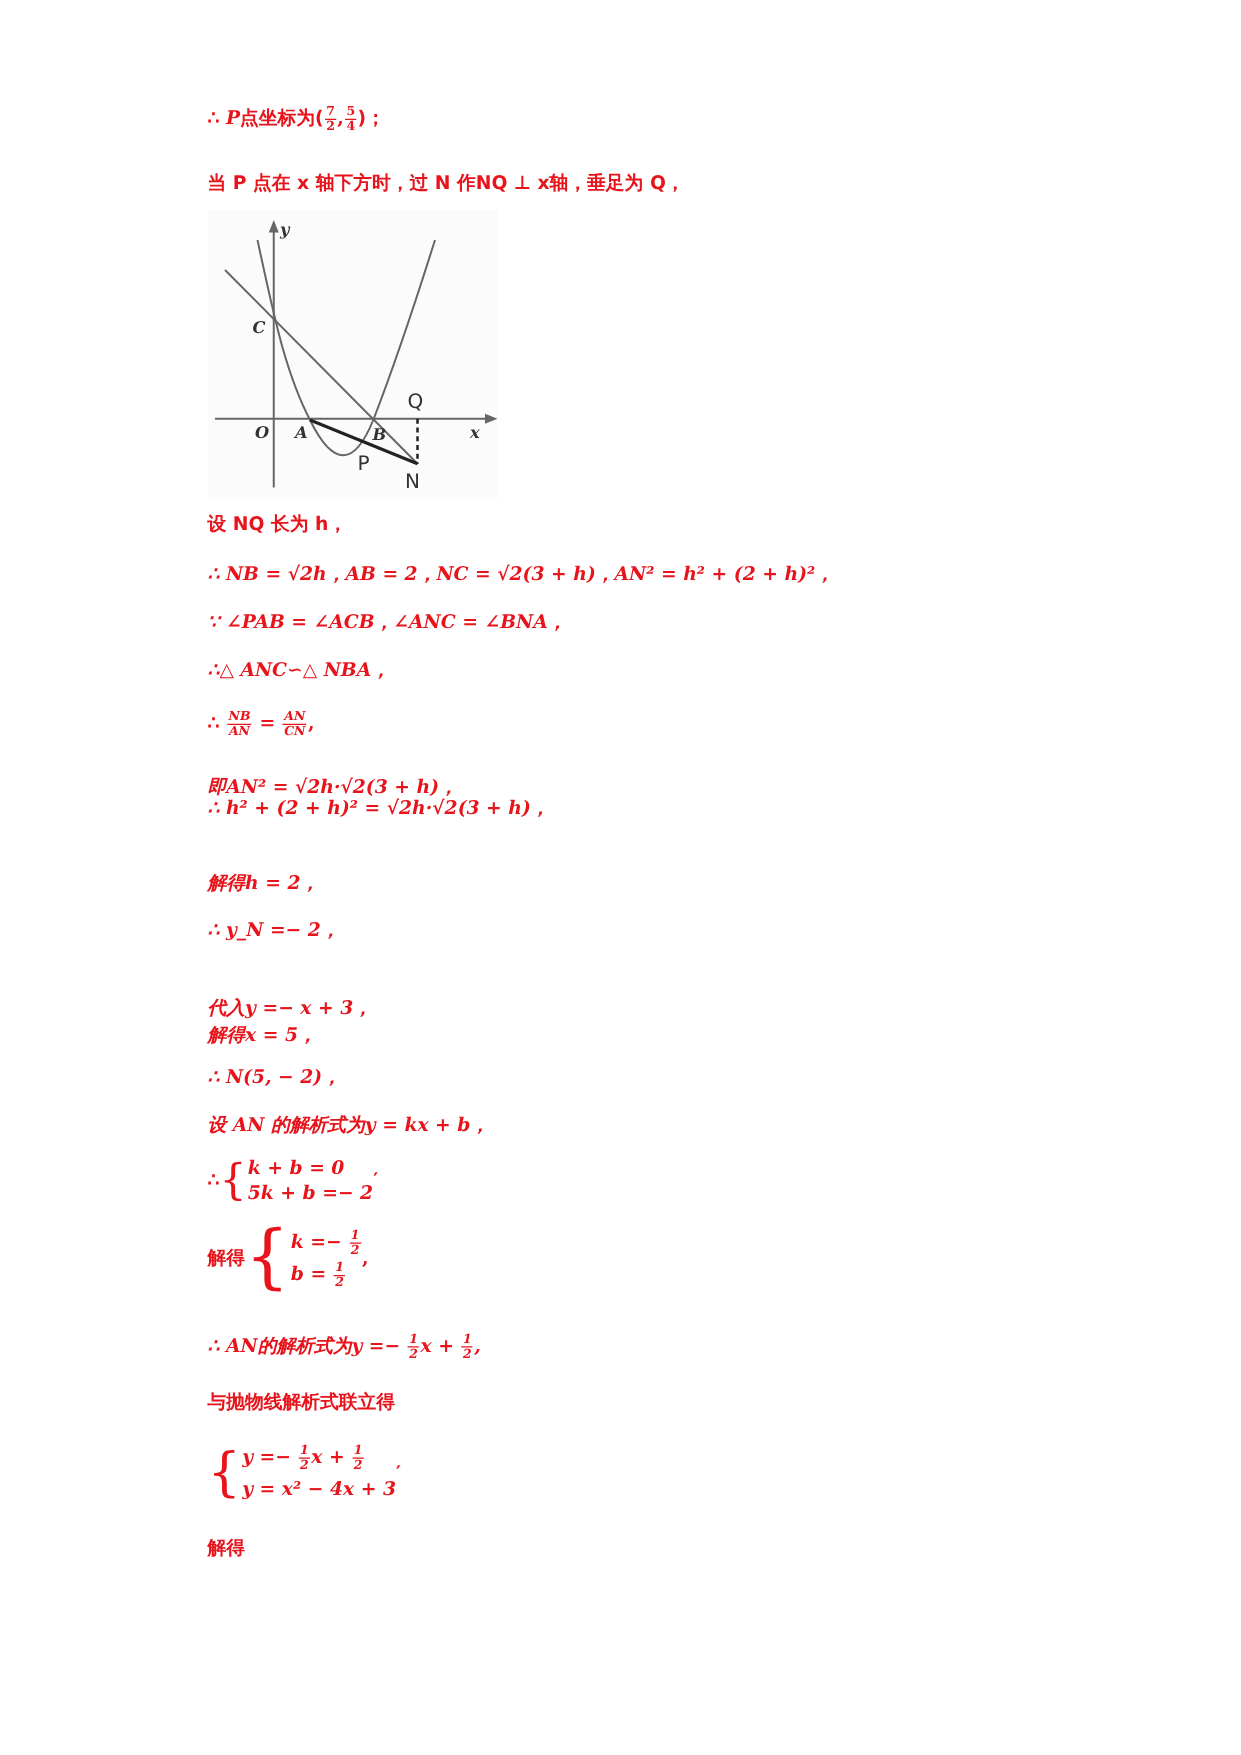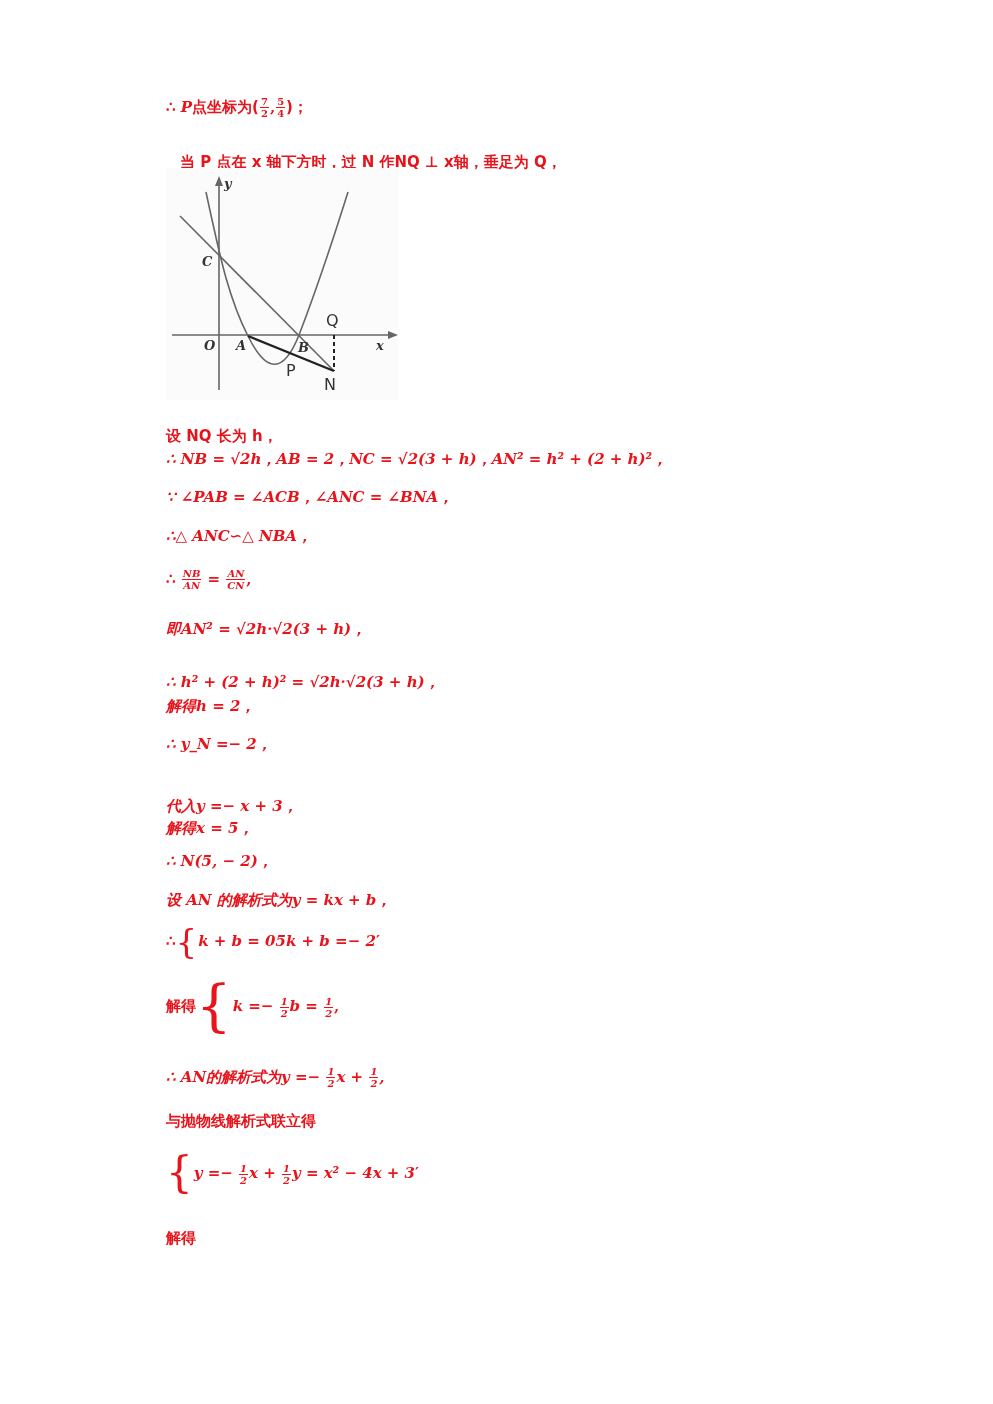--- a/index.html
+++ b/index.html
@@ -6,39 +6,39 @@
   body { width:993px; height:1404px; position:relative; overflow:hidden;
          font-family:"DejaVu Serif", serif; color:#e8141c; }
   .line { position:absolute; left:166px; font-size:15px; font-weight:bold; white-space:nowrap; line-height:20px; }
   .m { font-family:"DejaVu Serif", serif; font-style:italic; font-weight:bold; }
   .cn { font-family:"DejaVu Sans", sans-serif; font-weight:bold; font-size:15px; }
   .frac { display:inline-flex; flex-direction:column; align-items:center; vertical-align:middle; font-size:10px; line-height:11px; margin:0 1px; }
   .frac .num { border-bottom:1px solid #e8141c; padding:0 1px; }
   .sys { display:inline-flex; align-items:center; vertical-align:middle; }
   .brace { font-size:34px; font-weight:normal; line-height:34px; margin-right:1px; }
   .brace.big { font-size:56px; line-height:56px; }
-  .rows { display:flex; flex-direction:row; line-height:20px; }
+  .rows { display:flex; flex-direction:column; line-height:20px; }
   .rows.tall { line-height:26px; }
   .figure { position:absolute; left:166px; top:168px; width:232px; height:232px; background:#fbfbfb; }
 </style>
 </head>
 <body>
 
-<div class="line" style="top:96px;">
+<div class="line" style="top:84px;">
   <span>∴</span>
   <span class="m">P</span><span class="cn">点坐标为(</span><span class="frac">
       <span class="num">7</span>
       <span>2</span>
     </span><span>,</span><span class="frac">
       <span class="num">5</span>
       <span>4</span>
     </span><span class="cn">)；</span>
 </div>
 
-<div class="line cn" style="top:152px;margin-left:14px;">当 P 点在 x 轴下方时，过 N 作NQ ⊥ x轴，垂足为 Q，</div>
+<div class="line cn" style="top:136px;">当 P 点在 x 轴下方时，过 N 作NQ ⊥ x轴，垂足为 Q，</div>
 
 <div class="figure">
   <svg width="232" height="232" viewBox="0 0 232 232">
     <g stroke="#666" fill="none" stroke-width="1.6">
 
       <line x1="53" y1="222" x2="53" y2="12"></line>
       <polygon points="53,8 49,18 57,18" fill="#666" stroke="none"></polygon>
       <line x1="6" y1="167" x2="228" y2="167"></line>
       <polygon points="232,167 222,163 222,171" fill="#666" stroke="none"></polygon>
 
@@ -59,40 +59,40 @@
       <text x="36" y="98">C</text>
     </g>
     <g font-family="DejaVu Sans, sans-serif" font-size="16" fill="#333">
       <text x="120" y="208">P</text>
       <text x="160" y="158">Q</text>
       <text x="158" y="222">N</text>
     </g>
   </svg>
 </div>
 
-<div class="line cn" style="top:426px;">设 NQ 长为 h，</div>
+<div class="line cn" style="top:409px;">设 NQ 长为 h，</div>
 <div class="line m" style="top:449px;">∴ NB = √2h，AB = 2，NC = √2(3 + h)，AN² = h² + (2 + h)²，</div>
 <div class="line m" style="top:487px;">∵ ∠PAB = ∠ACB，∠ANC = ∠BNA，</div>
 <div class="line m" style="top:526px;">∴△ ANC∽△ NBA，</div>
 
 <div class="line" style="top:568px;">
   <span>∴</span>
   <span class="frac m">
       <span class="num">NB</span>
       <span>AN</span>
     </span>
   <span>=</span>
   <span class="frac m">
       <span class="num">AN</span>
       <span>CN</span>
     </span><span>,</span>
 </div>
 
 <div class="line m" style="top:619px;">即AN² = √2h·√2(3 + h)，</div>
-<div class="line m" style="top:672px;">∴ h² + (2 + h)² = √2h·√2(3 + h)，</div>
+<div class="line m" style="top:636px;">∴ h² + (2 + h)² = √2h·√2(3 + h)，</div>
 <div class="line m" style="top:696px;text-align:center;">解得h = 2，</div>
 <div class="line m" style="top:734px;">∴ y_N =− 2，</div>
 <div class="line m" style="top:773px;margin-top:23px;">代入y =− x + 3，</div>
 <div class="line m" style="top:818px;text-align:right;">解得x = 5，</div>
 <div class="line m" style="top:851px;">∴ N(5, − 2)，</div>
 <div class="line m" style="top:890px;">设 AN 的解析式为y = kx + b，</div>
 
 <div class="line" style="top:924px;">
   <span class="sys">
     <span>∴</span>

